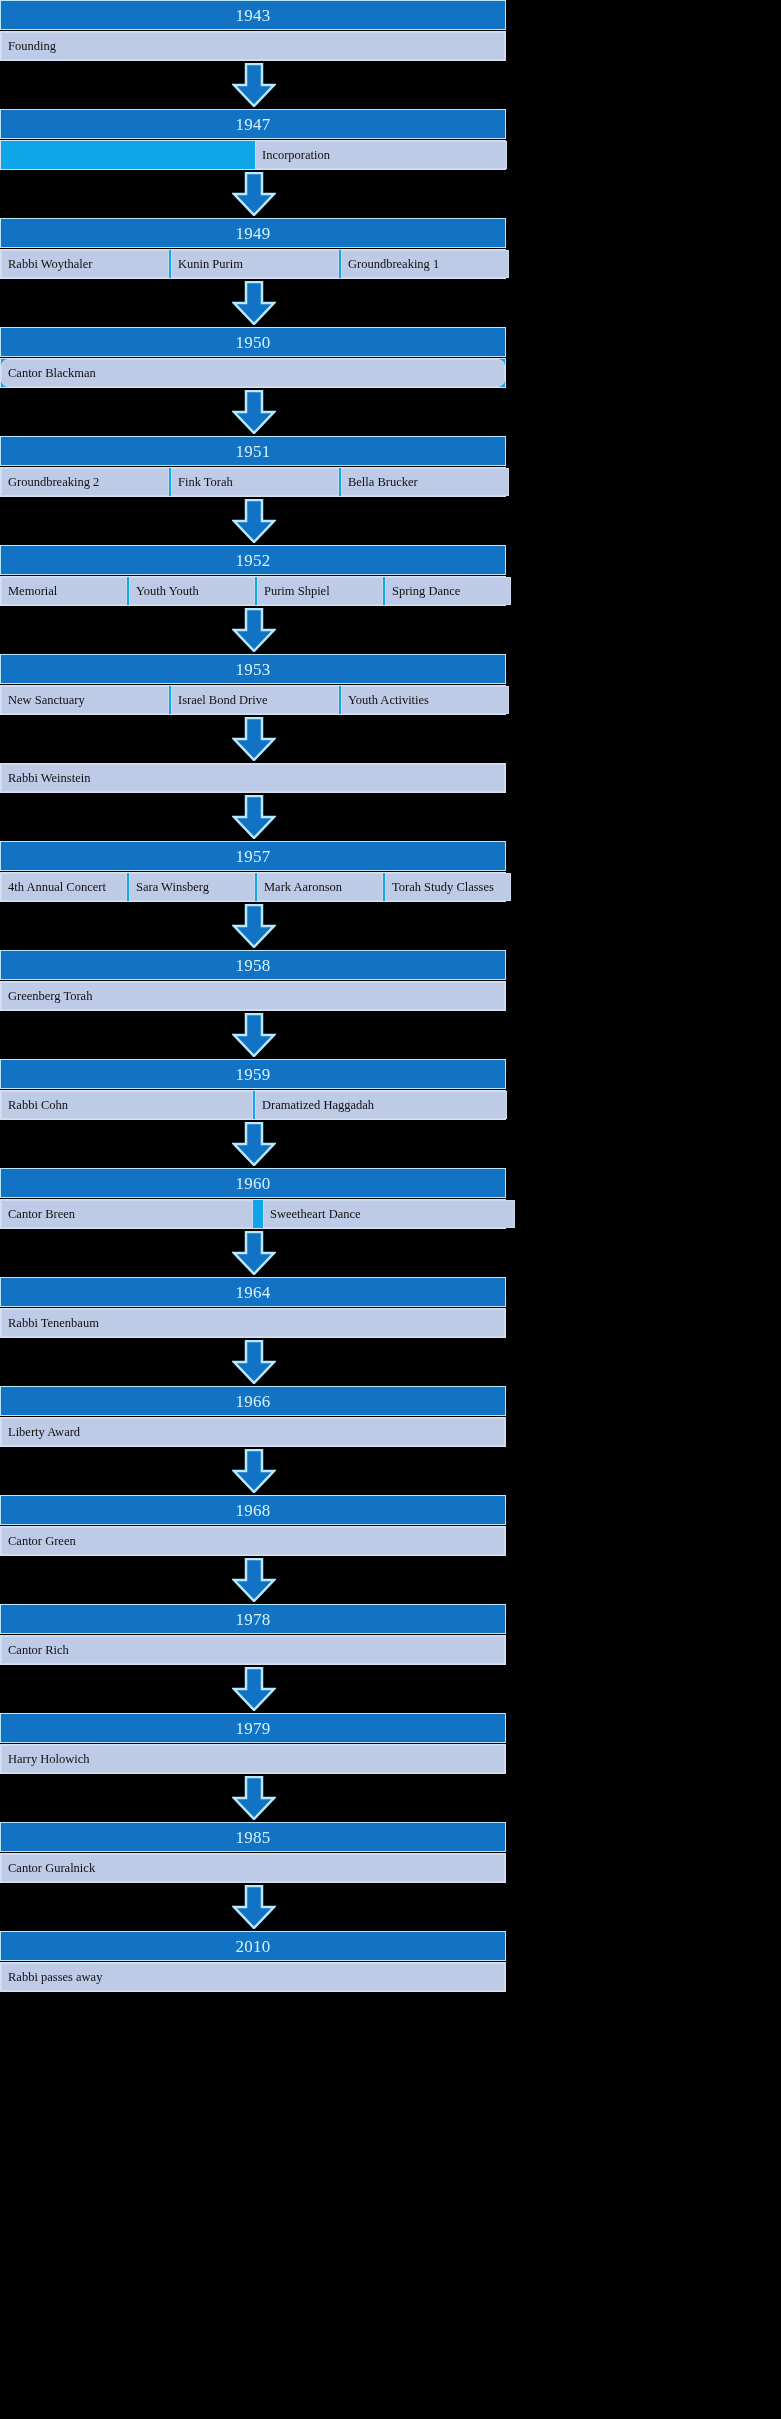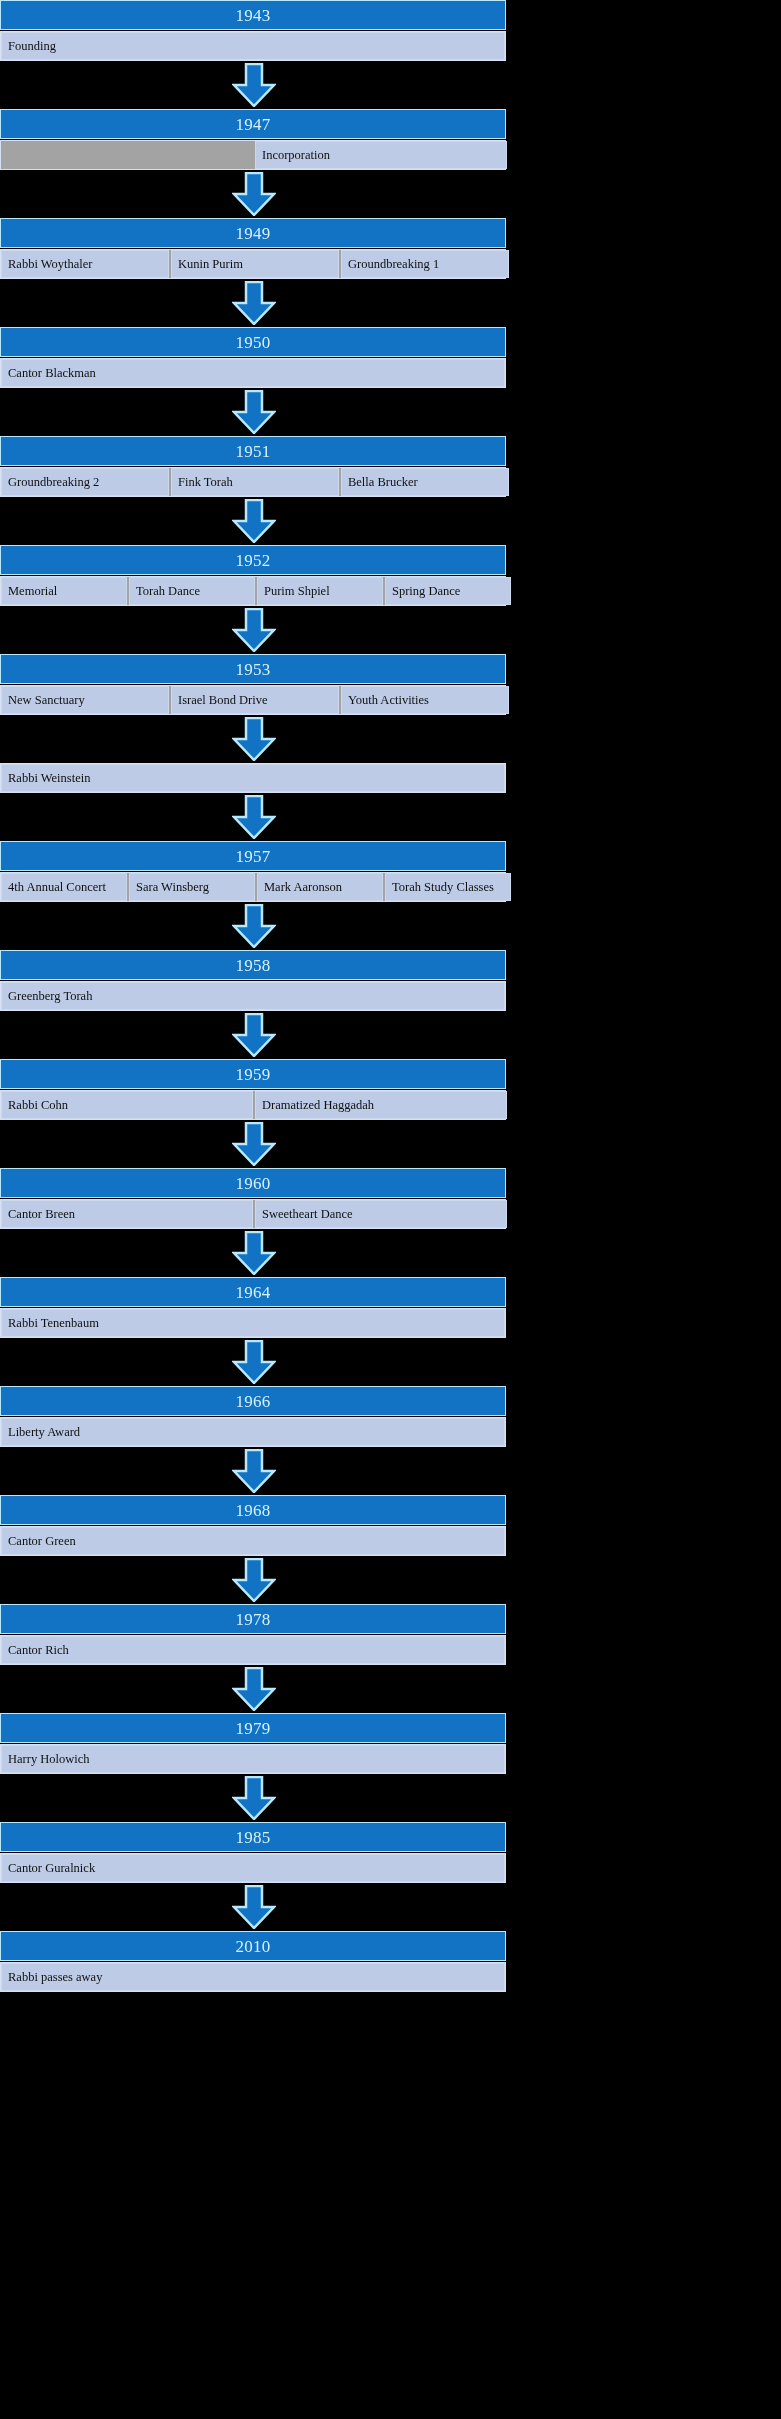--- a/index.html
+++ b/index.html
@@ -43,21 +43,21 @@
     line-height: 17px;
     letter-spacing: 0.3px;
     font-family: "Liberation Serif", "DejaVu Serif", serif;
     white-space: nowrap;
   }
 
   
   .event-row {
     display: flex;
     height: 30px;
-    background: #a3a3a3;
+    background: #0ea5e9;
     box-sizing: border-box;
     border: 1px solid #d7e0f2;
   }
   .event-cell {
     background: #bdcbe6;
     border: 1px solid #ccd8ec;
     box-sizing: border-box;
     display: flex;
     align-items: center;
     padding-left: 6px;
@@ -147,21 +147,21 @@
     <div class="connector">
       <svg class="arrow" viewBox="0 0 44 44">
         <path d="M14 1 H30 V22 H42 L22 43 L2 22 H14 Z" fill="#1272c4" stroke="#b7e8fb" stroke-width="2.5" stroke-linejoin="miter"></path>
       </svg>
     </div>
     <div class="year-group">
       <div class="year-bar">
         <span class="year-label">1950</span>
       </div>
       <div class="event-row">
-        <div class="event-cell" style="width: 100%; flex: 0 0 100%;">
+        <div class="event-cell" style="width: 100%; flex: 0 0 100%; border-radius: 7px;">
           <span class="event-label">Cantor Blackman</span>
         </div>
       </div>
     </div>
     <div class="connector">
       <svg class="arrow" viewBox="0 0 44 44">
         <path d="M14 1 H30 V22 H42 L22 43 L2 22 H14 Z" fill="#1272c4" stroke="#b7e8fb" stroke-width="2.5" stroke-linejoin="miter"></path>
       </svg>
     </div>
     <div class="year-group">
@@ -187,21 +187,21 @@
     </div>
     <div class="year-group">
       <div class="year-bar">
         <span class="year-label">1952</span>
       </div>
       <div class="event-row">
         <div class="event-cell" style="width: 25%; flex: 0 0 25%;">
           <span class="event-label">Memorial</span>
         </div>
         <div class="event-cell" style="width: 25%; flex: 0 0 25%;">
-          <span class="event-label">Torah Dance</span>
+          <span class="event-label">Youth Youth</span>
         </div>
         <div class="event-cell" style="width: 25%; flex: 0 0 25%;">
           <span class="event-label">Purim Shpiel</span>
         </div>
         <div class="event-cell" style="width: 25%; flex: 0 0 25%;">
           <span class="event-label">Spring Dance</span>
         </div>
       </div>
     </div>
     <div class="connector">
@@ -300,21 +300,21 @@
       </svg>
     </div>
     <div class="year-group">
       <div class="year-bar">
         <span class="year-label">1960</span>
       </div>
       <div class="event-row">
         <div class="event-cell" style="width: 50%; flex: 0 0 50%;">
           <span class="event-label">Cantor Breen</span>
         </div>
-        <div class="event-cell" style="width: 50%; flex: 0 0 50%;">
+        <div class="event-cell" style="width: 50%; flex: 0 0 50%; margin-left: 8px;">
           <span class="event-label">Sweetheart Dance</span>
         </div>
       </div>
     </div>
     <div class="connector">
       <svg class="arrow" viewBox="0 0 44 44">
         <path d="M14 1 H30 V22 H42 L22 43 L2 22 H14 Z" fill="#1272c4" stroke="#b7e8fb" stroke-width="2.5" stroke-linejoin="miter"></path>
       </svg>
     </div>
     <div class="year-group">

